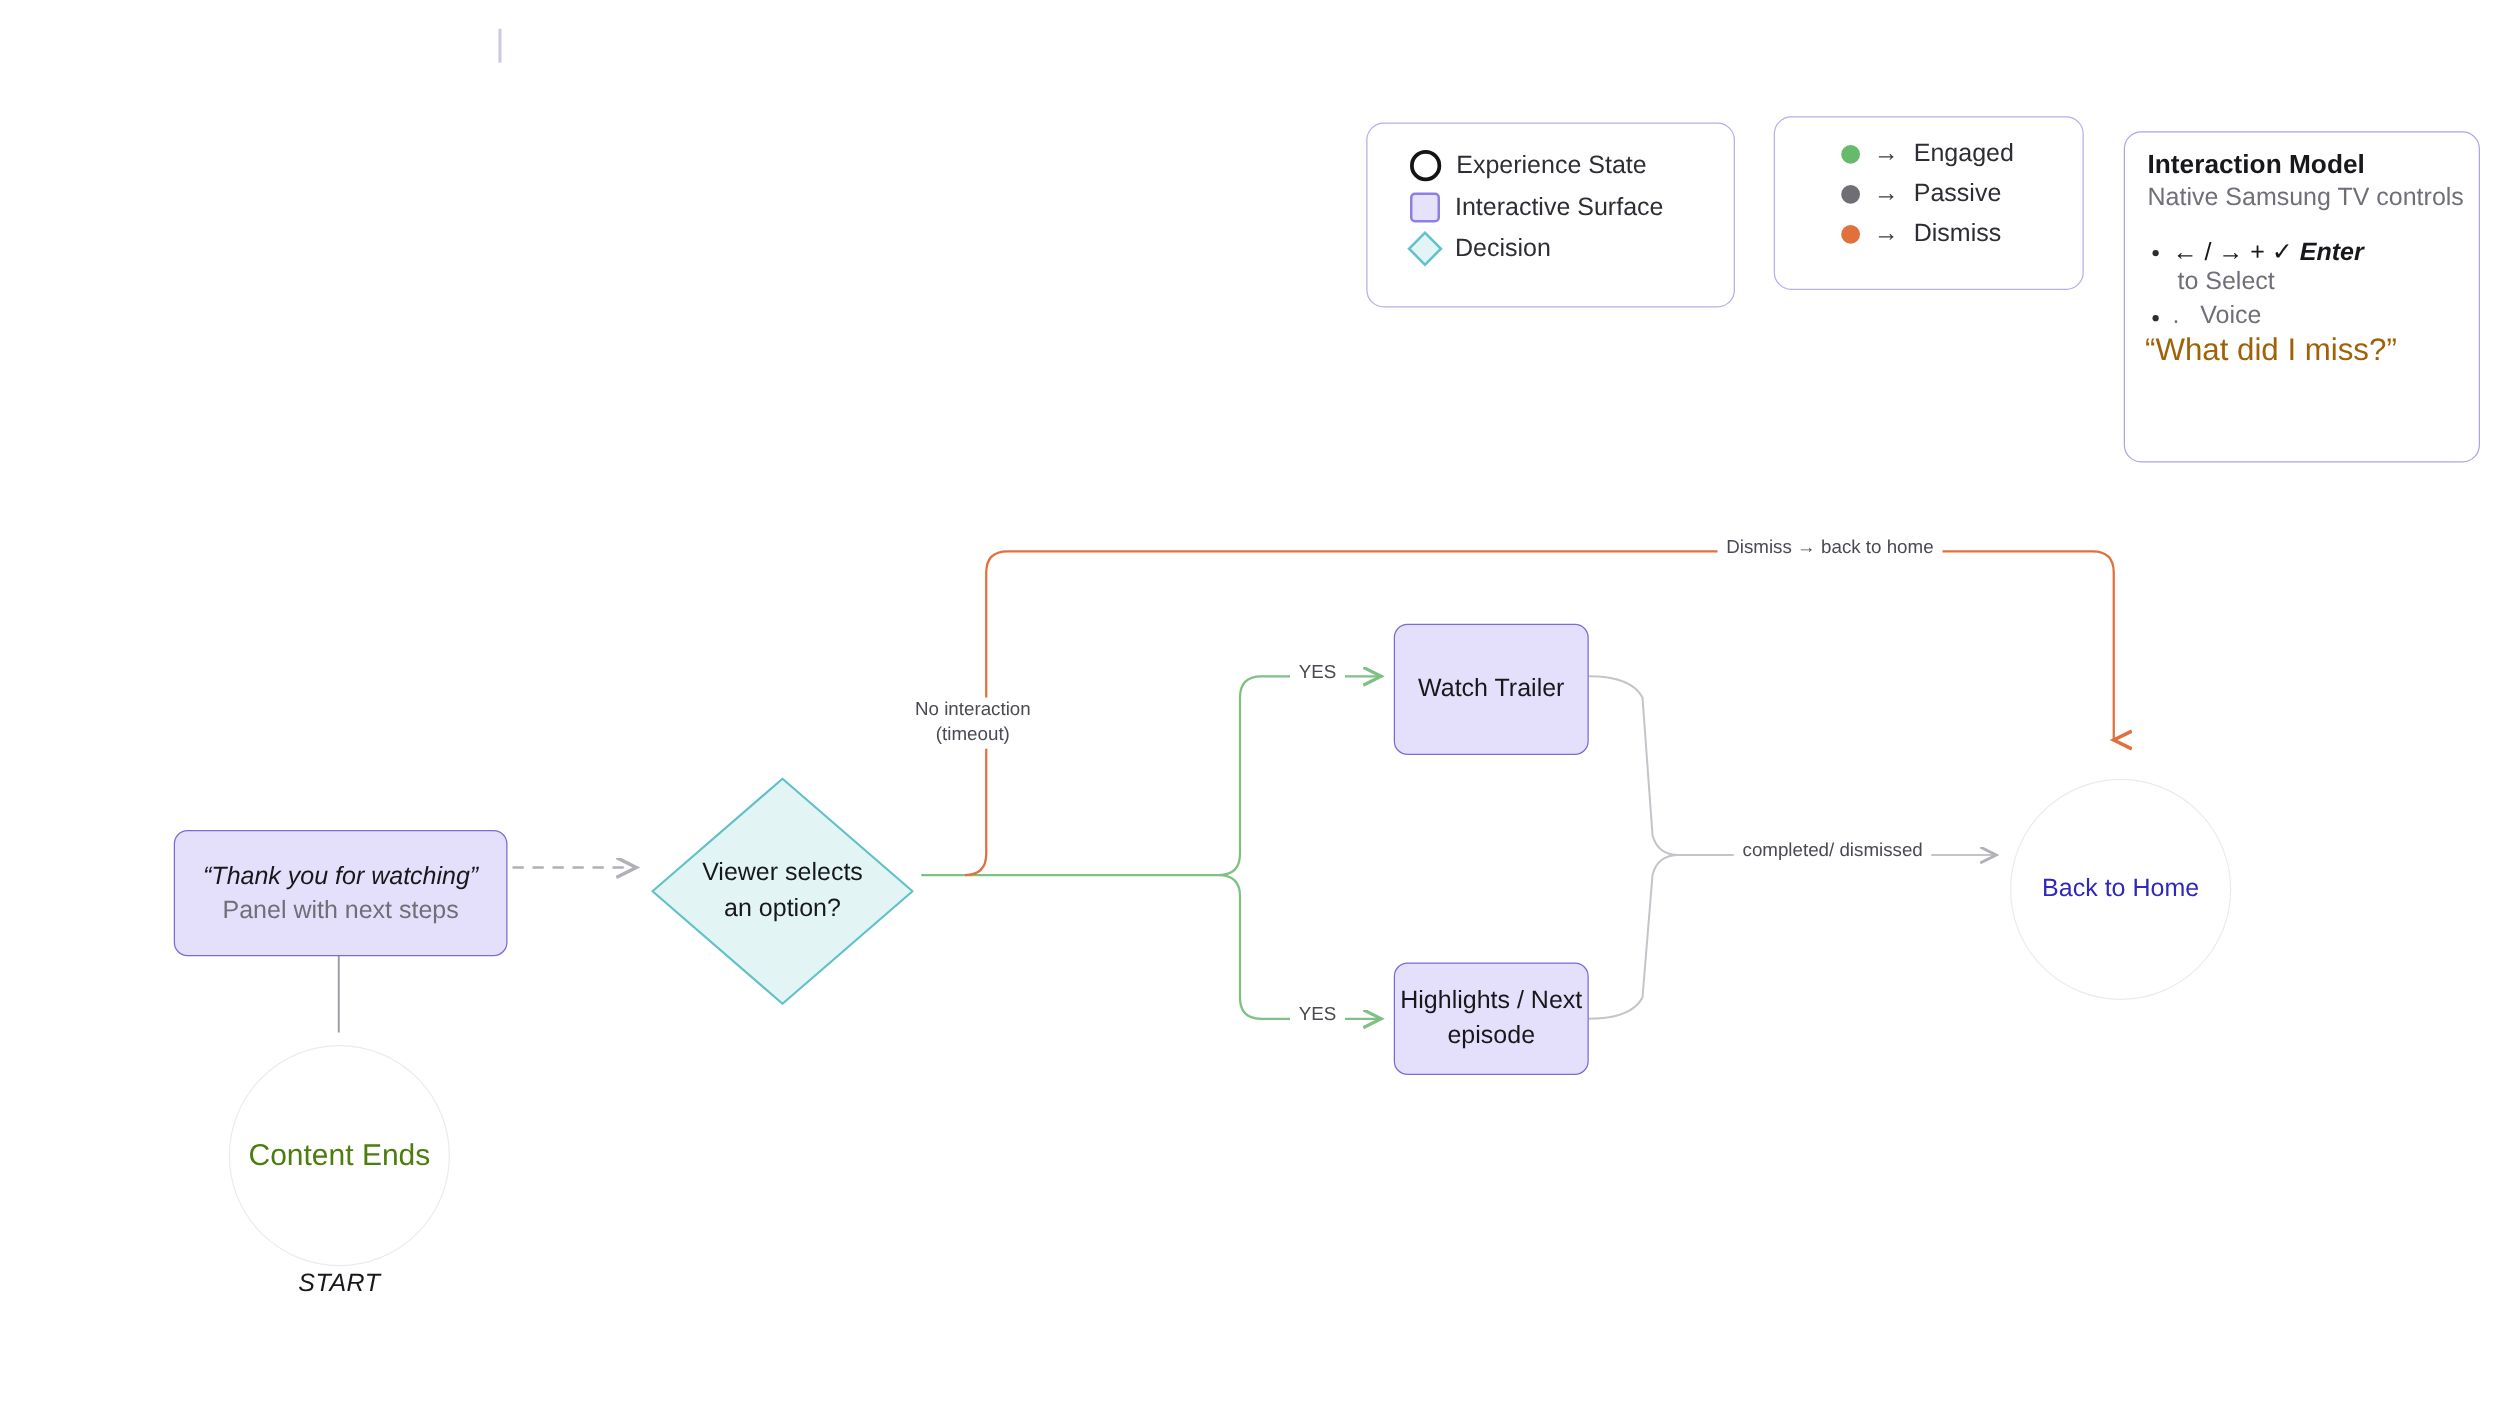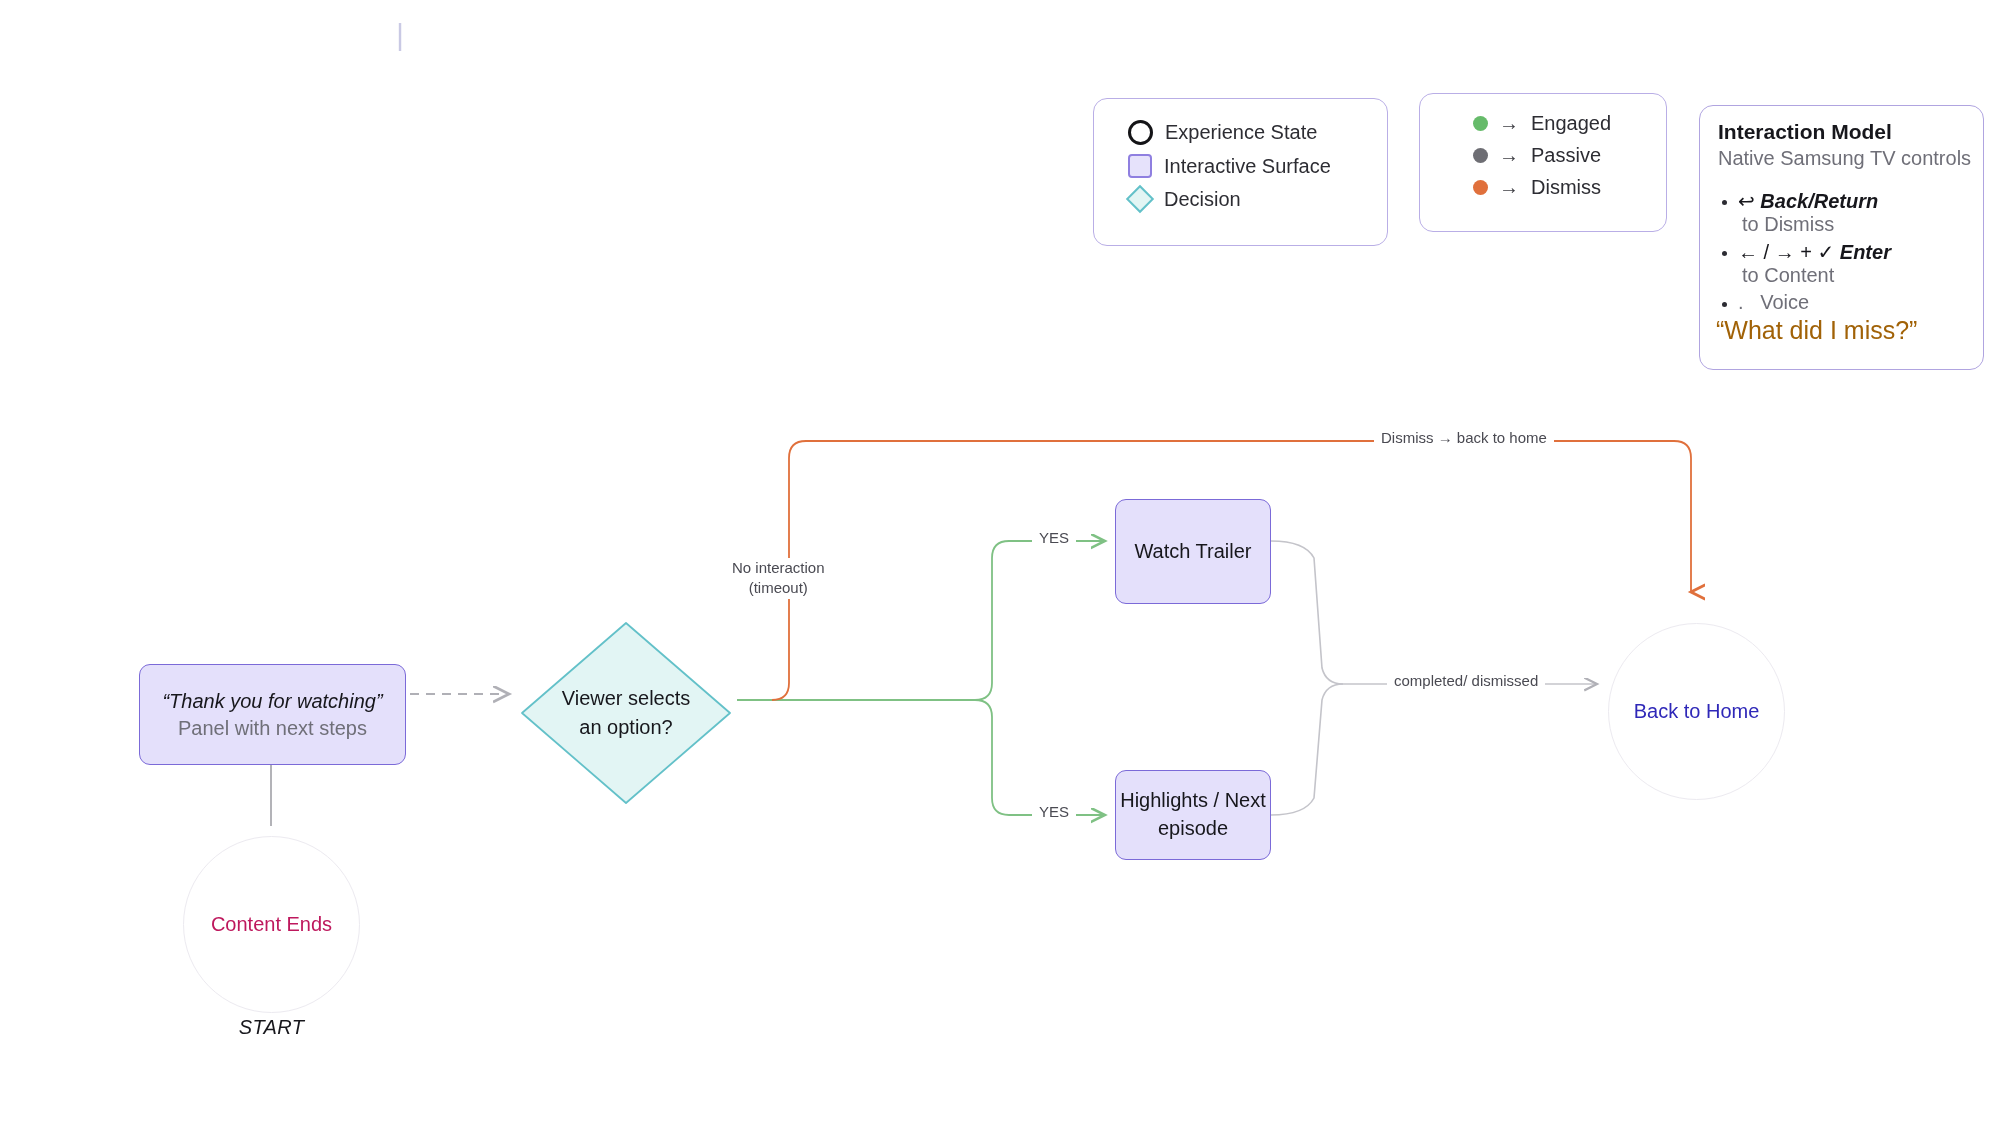--- a/index.html
+++ b/index.html
@@ -88,21 +88,21 @@
   
   #flow{position:absolute;left:0;top:0;width:1998px;height:1126px;}
   #edges{position:absolute;left:0;top:0;}
 
   .node{position:absolute;box-sizing:border-box;display:flex;
         flex-direction:column;align-items:center;justify-content:center;text-align:center;margin-top:10px;}
 
   .node-circle{
     border-radius:50%;border:1.6px solid #eceaf0;background:#ffffff;
   }
-  .node-circle .n-label{font-size:20px;color:#be185d;}
+  .node-circle .n-label{font-size:24px;color:#4d7c0f;}
 
   #node-content-ends{left:183px;top:826px;width:177px;height:177px;}
   #start-caption{
     position:absolute;left:183px;top:1016px;width:177px;text-align:center;
     font-size:20px;color:#17171c;letter-spacing:.4px;font-style:italic;
   }
 
   #node-back-home{left:1608px;top:613px;width:177px;height:177px;}
   #node-back-home .n-label{color:#2f28b8;font-size:20px;}
 
@@ -179,28 +179,23 @@
       <span class="lg-label">Dismiss</span>
     </div>
   </div>
 </div>
 
 <div class="legend-card" id="legend-interaction">
   <div class="im-title">Interaction Model</div>
   <div class="im-sub">Native Samsung TV controls</div>
   <ul class="im-list">
     <li>
-      <span class="im-k"><span class="glyph">↩</span>
-        <span>Back/Return</span></span>
-      <span class="im-v">to Dismiss</span>
-    </li>
-    <li>
       <span class="im-k"><span class="glyph">← / → + ✓</span>
         <span>Enter</span></span>
-      <span class="im-v">to Content</span>
+      <span class="im-v">to Select</span>
     </li>
     <li>
       <span class="im-k" style="font-weight:normal;font-style:normal;color:#6f6f78;"><span class="glyph">.</span>
         &nbsp;&nbsp;<span>Voice</span></span>
       <span class="im-quote">“What did I miss?”</span>
     </li>
   </ul>
 </div>
 
 <div id="flow">

